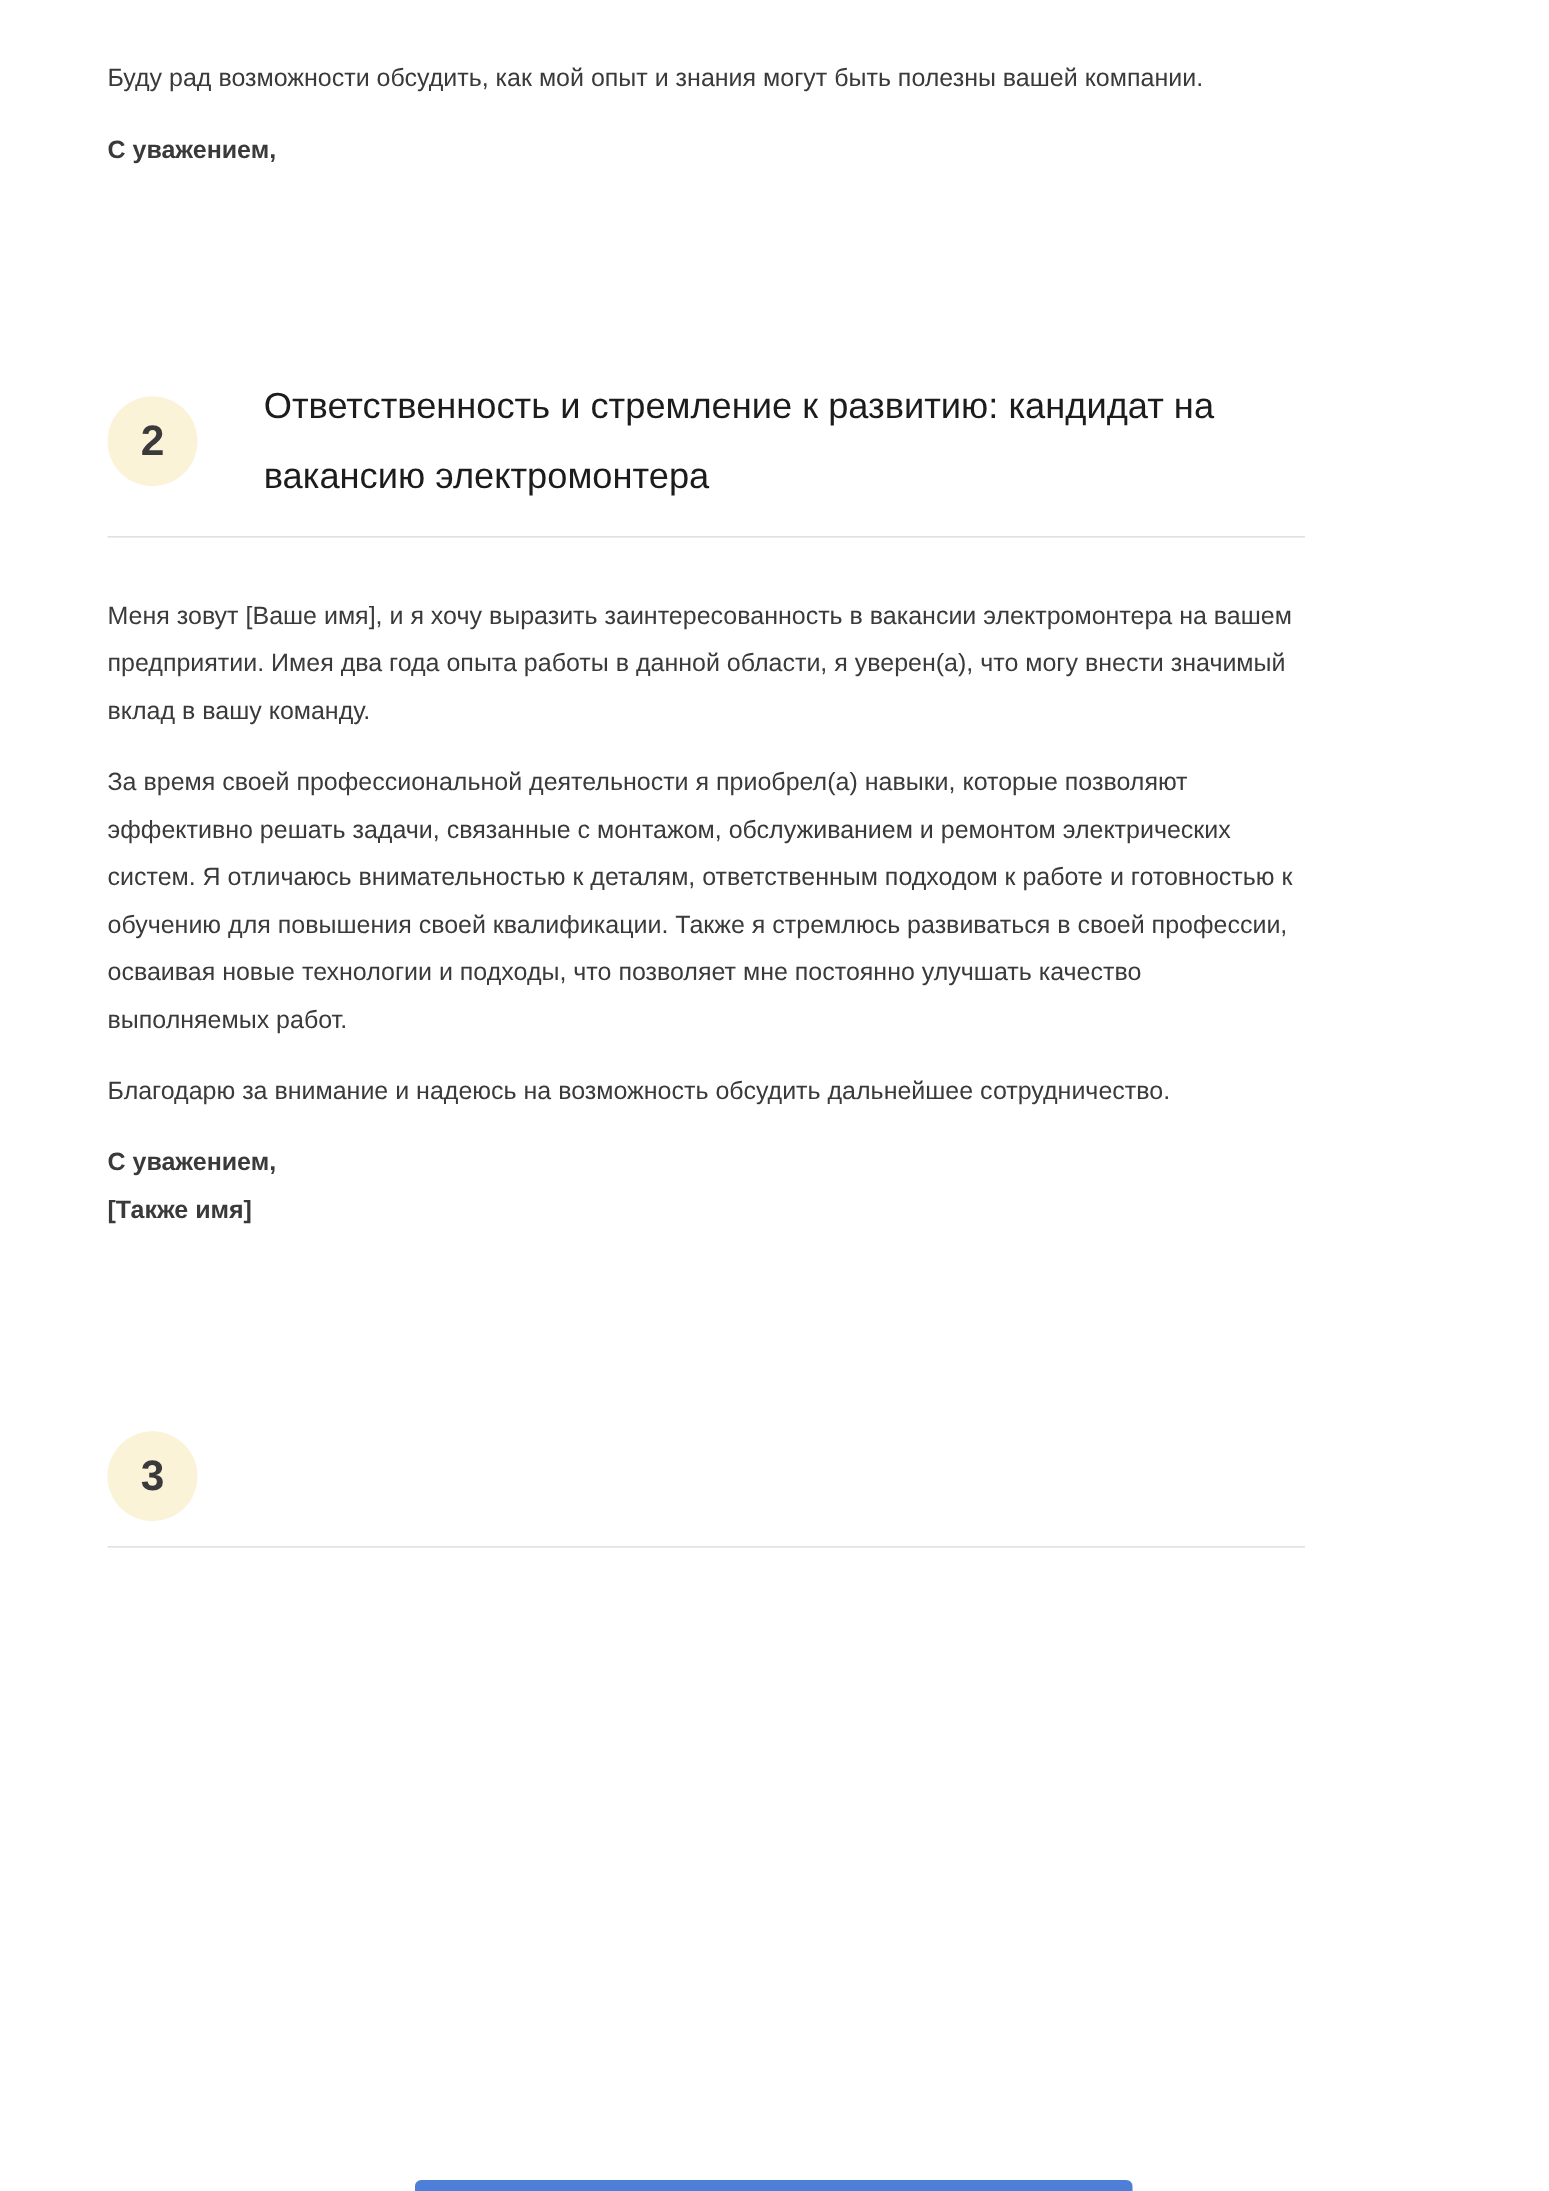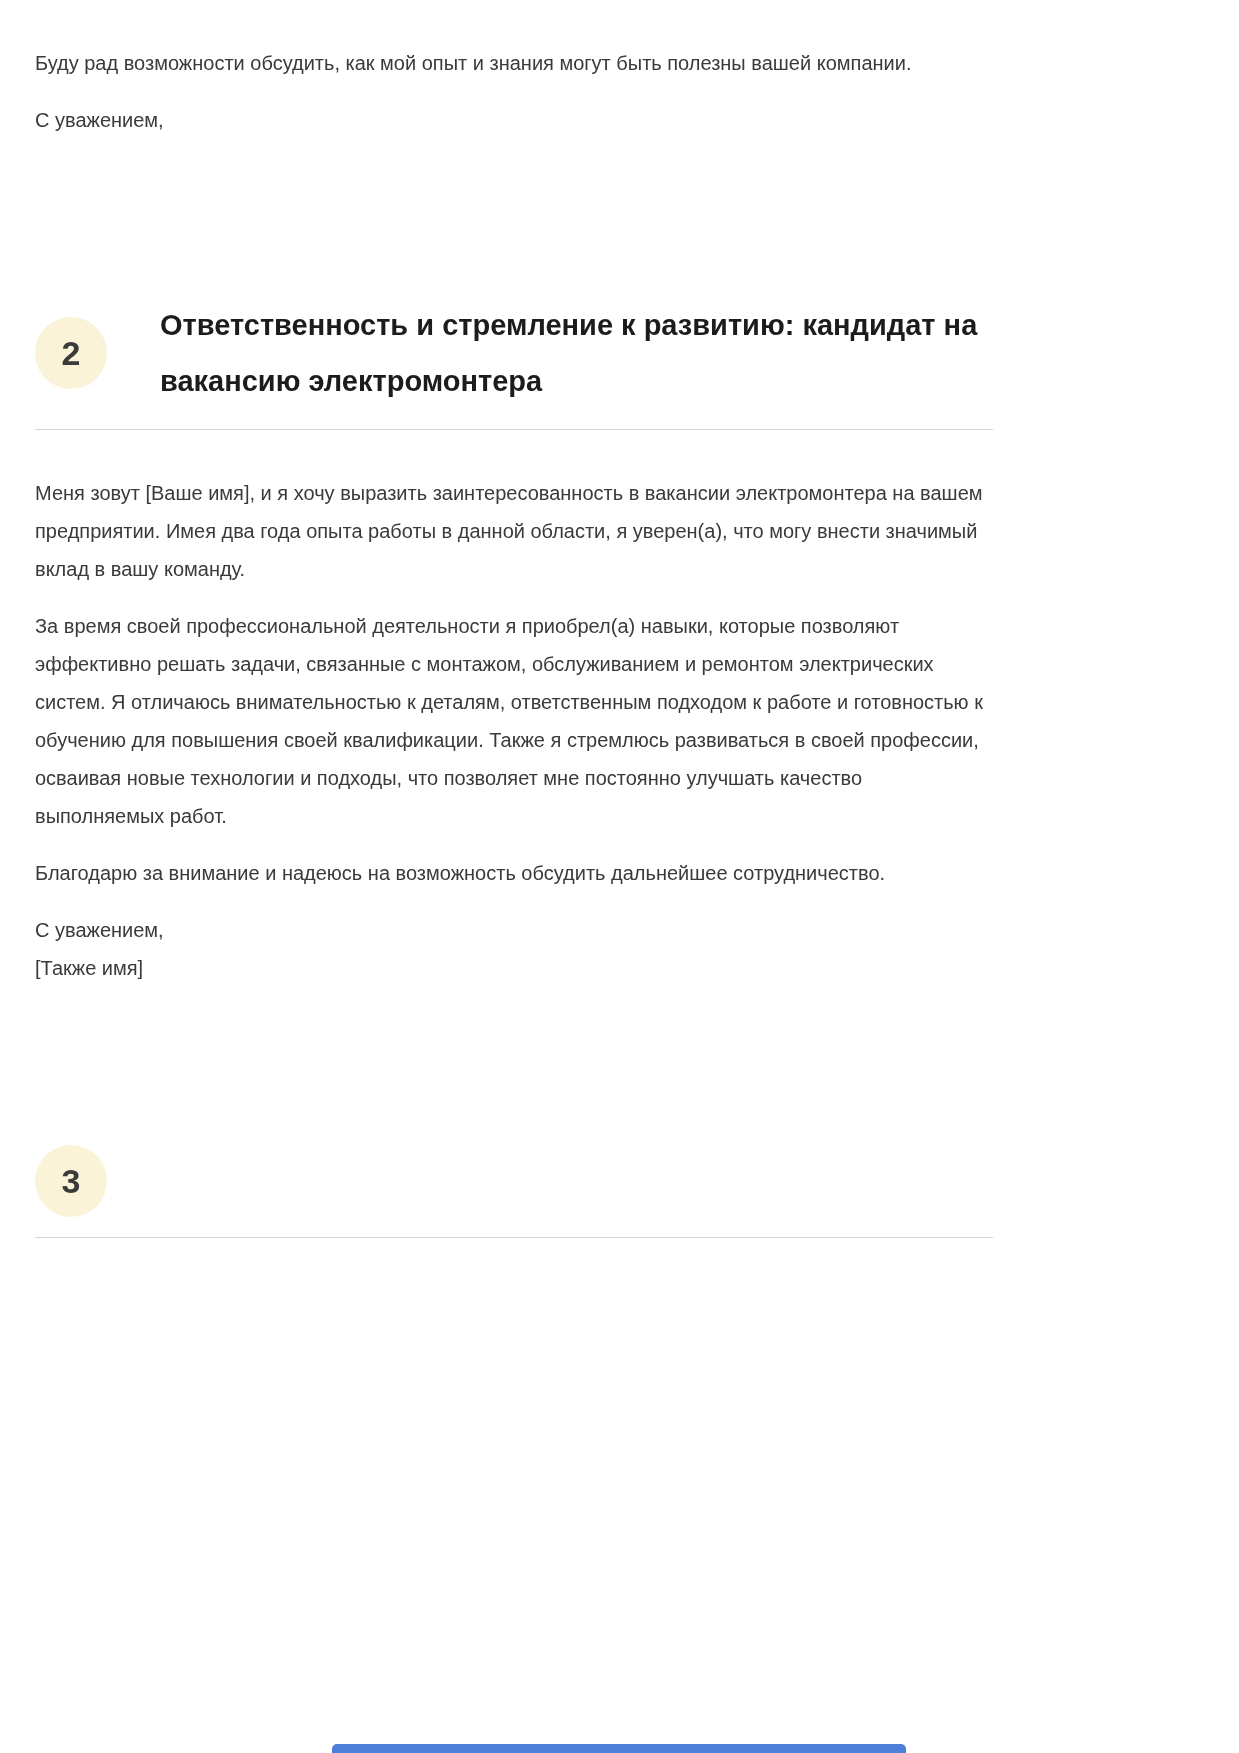--- a/index.html
+++ b/index.html
@@ -20,21 +20,21 @@
     position: relative;
     width: 1239px;
     min-height: 1753px;
     background: var(--background);
     font-family: "Liberation Sans", "DejaVu Sans", sans-serif;
     color: var(--text-color);
     overflow: hidden;
   }
   .content {
     width: 958px;
-    margin-left: 35px;
+    margin-left: 86px;
     padding-top: 44px;
   }
   p.body-text {
     font-size: 20px;
     line-height: 38px;
     margin: 0 0 19px 0;
     color: var(--text-color);
   }
   .section-header {
     display: flex;
@@ -54,33 +54,34 @@
   }
   .badge span {
     font-size: 34px;
     font-weight: 700;
     color: var(--badge-number-color);
   }
   h2.section-title {
     margin: 0;
     font-size: 29px;
     line-height: 56px;
-    font-weight: 700;
+    font-weight: 400;
     color: var(--heading-color);
   }
   hr.divider {
     border: none;
     height: 1px;
     background: var(--divider-color);
     margin: 20px 0 44px 0;
   }
   .signature-block {
     font-size: 20px;
     line-height: 38px;
     margin: 0 0 19px 0;
+    font-weight: bold;
   }
   .bottom-bar {
     position: absolute;
     bottom: 0;
     left: 332px;
     width: 574px;
     height: 9px;
     background: var(--bottom-bar-color);
     border-radius: 5px 5px 0 0;
     border: none;

